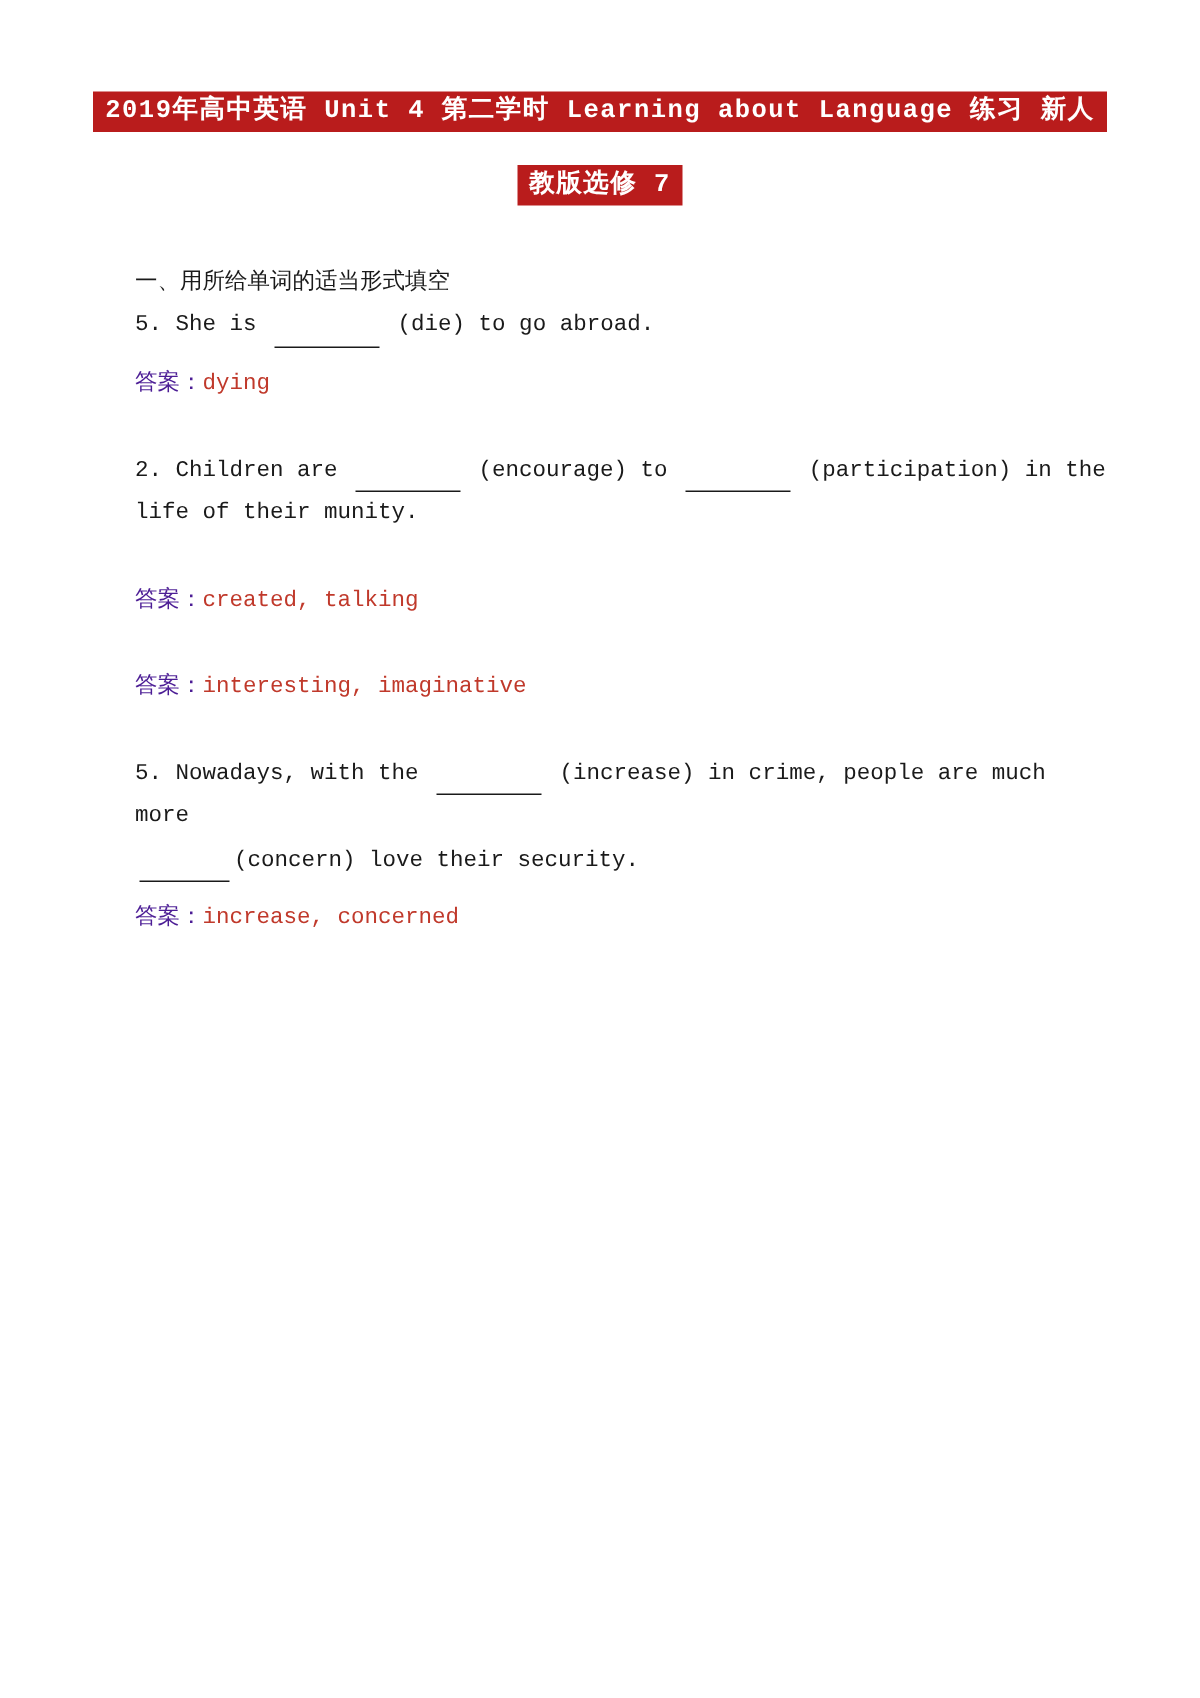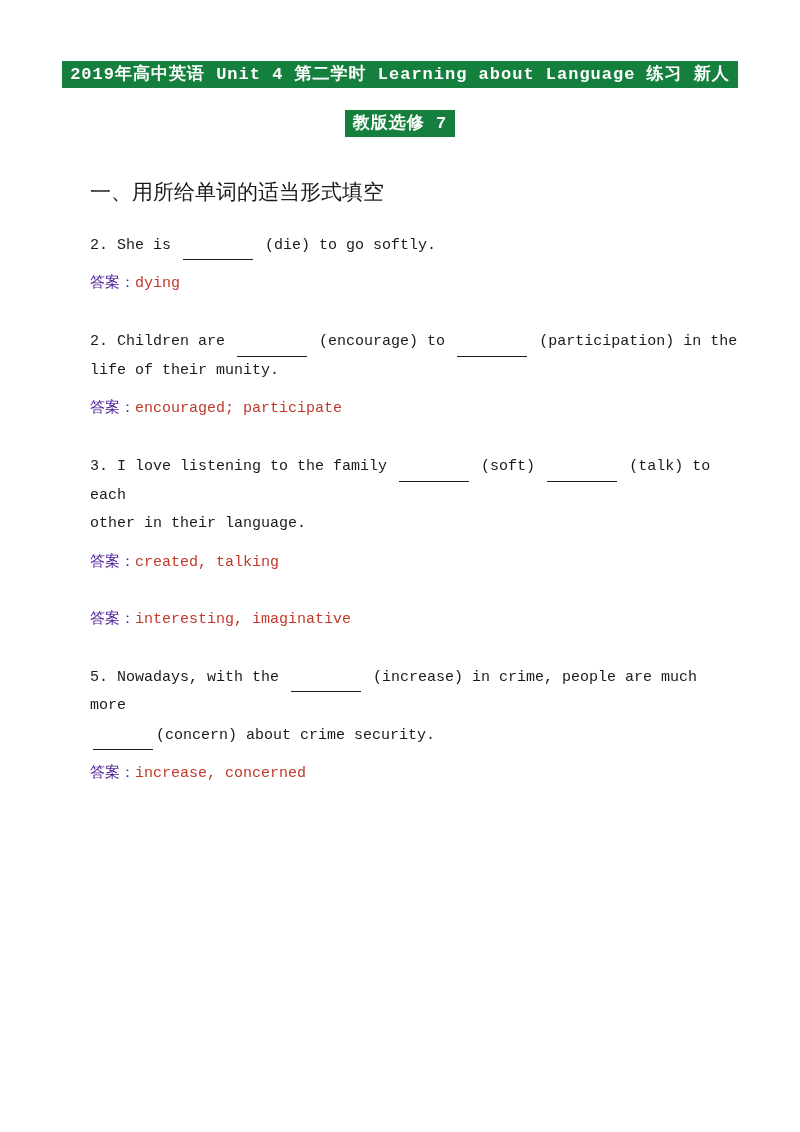--- a/index.html
+++ b/index.html
@@ -19,33 +19,32 @@
       line-height: 1.8;
     }
 
     .title-block {
       text-align: center;
       margin-bottom: 36px;
       margin-top: 20px;
     }
 
     .title-highlight {
-      background-color: #15803d;
+      background-color: #b91c1c;
       color: #ffffff;
       padding: 4px 8px;
       font-weight: bold;
       font-size: 17px;
       font-family: 'Courier New', Courier, monospace;
       letter-spacing: 1px;
       display: inline;
     }
 
     .section-header {
-      font-size: 21px;
-      margin-bottom: 18px;
+      font-size: 15px;
       color: #1a1a1a;
     }
 
     .question-block {
       margin-bottom: 30px;
     }
 
     .question-text {
       color: #1a1a1a;
       font-size: 15px;
@@ -89,70 +88,58 @@
   </div>
   <div style="margin-top:18px;">
     <span class="title-highlight">教版选修 7</span>
   </div>
 </div>
 
 <div class="section-header indent">一、用所给单词的适当形式填空</div>
 
 <div class="question-block indent">
   <div class="question-text">
-    <span>2. She is</span>
+    <span>5. She is</span>
     <span class="blank">&nbsp;</span>
     <span>(die)</span>
-    <span>to go softly.</span>
+    <span>to go abroad.</span>
   </div>
   <div class="answer-line">
     <span class="answer-label">答案：</span><span class="answer-value">dying</span>
   </div>
 </div>
 
 <div class="question-block indent">
   <div class="question-text">
     <span>2. Children are</span>
     <span class="blank">&nbsp;</span>
     <span>(encourage) to</span>
     <span class="blank">&nbsp;</span>
     <span>(participation) in the</span>
     <br>
     <span>life of their munity.</span>
   </div>
-  <div class="answer-line">
-    <span class="answer-label">答案：</span><span class="answer-value">encouraged; participate</span>
-  </div>
 </div>
 
 <div class="question-block indent">
-  <div class="question-text">
-    <span>3. I love listening to the family</span>
-    <span class="blank">&nbsp;</span>
-    <span>(soft)</span>
-    <span class="blank">&nbsp;</span>
-    <span>(talk) to each</span>
-    <br>
-    <span>other in their language.</span>
-  </div>
   <div class="answer-line">
     <span class="answer-label">答案：</span><span class="answer-value">created, talking</span>
   </div>
 </div>
 
 <div class="question-block indent">
   <div class="answer-line">
     <span class="answer-label">答案：</span><span class="answer-value">interesting, imaginative</span>
   </div>
 </div>
 
 <div class="question-block indent">
   <div class="question-text">
     <span>5. Nowadays, with the</span>
     <span class="blank">&nbsp;</span>
     <span>(increase) in crime, people are much more</span>
     <br>
-    <span class="blank" style="width:60px;">&nbsp;</span><span>(concern) about crime security.</span>
+    <span class="blank" style="width:60px;">&nbsp;</span><span>(concern) love their security.</span>
   </div>
   <div class="answer-line">
     <span class="answer-label">答案：</span><span class="answer-value">increase, concerned</span>
   </div>
 </div>
 
 </body></html>

